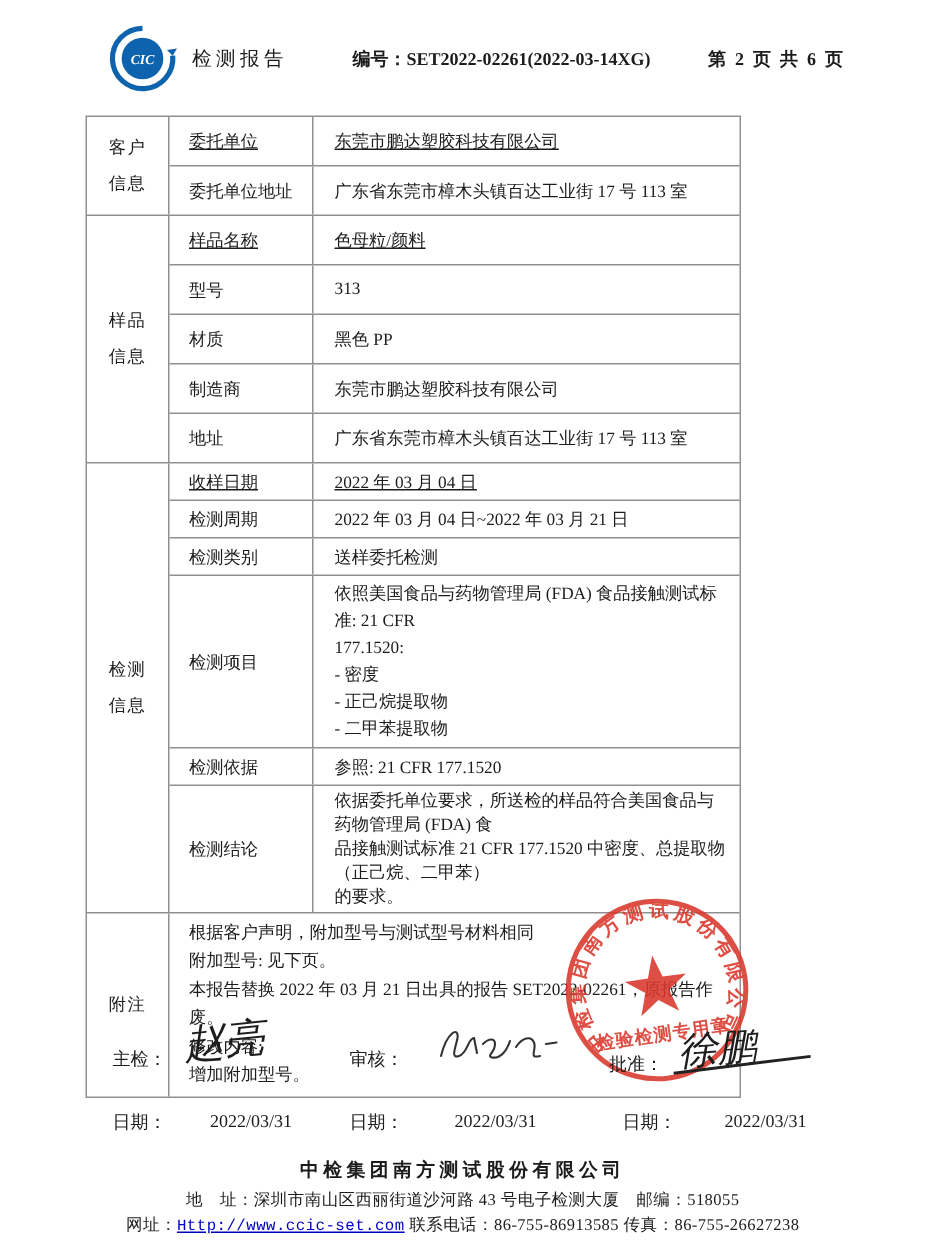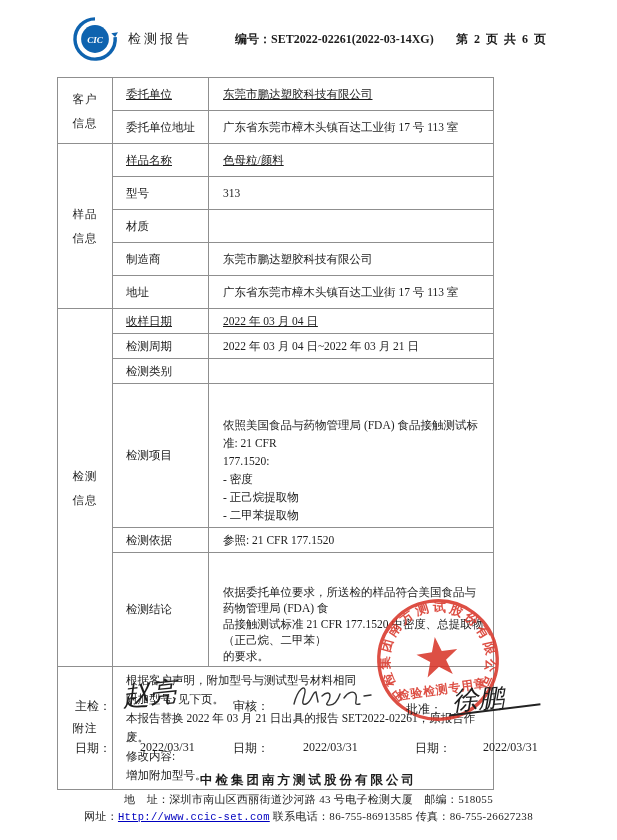--- a/index.html
+++ b/index.html
@@ -4,39 +4,39 @@
 <style>
   html,body{margin:0;padding:0;background:#ffffff;}
   body{width:617px;height:840px;position:relative;overflow:hidden;
        font-family:"Liberation Serif","DejaVu Serif",serif;color:#1c1c1c;}
   .abs{position:absolute;}
 
   
   .logo-wrap{left:72px;top:16px;width:46px;height:46px;}
   .hdr-title{left:128px;top:30px;font-size:13px;font-weight:normal;letter-spacing:3px;}
   .hdr-no{left:235px;top:31px;font-size:12px;font-weight:bold;}
-  .hdr-page{left:456px;top:31px;font-size:12px;font-weight:bold;letter-spacing:1.5px;}
+  .hdr-page{left:472px;top:31px;font-size:12px;font-weight:bold;letter-spacing:1.5px;}
 
   
   .rpt-table{left:57px;top:77px;width:437px;border:1px solid #8f8f8f;
              font-size:11.5px;box-sizing:border-box;}
   .section{display:flex;border-top:1px solid #8f8f8f;}
   .section:first-child{border-top:none;}
   .group-cell{width:54px;flex:0 0 54px;border-right:1px solid #8f8f8f;
               display:flex;align-items:center;justify-content:center;
               text-align:center;white-space:pre-line;line-height:24px;letter-spacing:1px;}
   .rows{flex:1;display:flex;flex-direction:column;min-width:0;}
   .row{display:flex;border-top:1px solid #8f8f8f;}
   .row:first-child{border-top:none;text-decoration:underline;}
   .label-cell{width:96px;flex:0 0 96px;border-right:1px solid #8f8f8f;
               padding-left:13px;box-sizing:border-box;display:flex;align-items:center;}
   .value-cell{flex:1;padding-left:14px;padding-right:8px;display:flex;align-items:center;min-width:0;}
   .h32{min-height:32px;} .h24{min-height:24px;}
   .ml .value-cell{align-items:flex-start;}
-  .ml-val{white-space:pre-line;line-height:18px;padding:3px 0;margin-top:29px;}
+  .ml-val{white-space:pre-line;line-height:18px;padding:3px 0;}
   .ml-val.tight{line-height:16px;padding:2px 0;}
   .note-cell{flex:1;padding-left:13px;padding-right:8px;white-space:pre-line;
              line-height:19px;padding-top:4px;padding-bottom:4px;}
 
   
   .sig-label{font-size:12px;}
   .hand{font-style:italic;color:#1d1d1d;}
   .sig-lead{left:122px;top:676px;font-size:27px;transform:rotate(-6deg);}
   .sig-approve{left:452px;top:682px;font-size:26px;transform:rotate(-4deg);z-index:7;}
   .sig-approve::after{content:"";position:absolute;left:-4px;bottom:5px;width:92px;
@@ -102,20 +102,21 @@
       <div class="row h32">
         <div class="label-cell">样品名称</div>
         <div class="value-cell">色母粒/颜料</div>
       </div>
       <div class="row h32">
         <div class="label-cell">型号</div>
         <div class="value-cell">313</div>
       </div>
       <div class="row h32">
         <div class="label-cell">材质</div>
+        <div class="value-cell">黑色 PP</div>
       </div>
       <div class="row h32">
         <div class="label-cell">制造商</div>
         <div class="value-cell">东莞市鹏达塑胶科技有限公司</div>
       </div>
       <div class="row h32">
         <div class="label-cell">地址</div>
         <div class="value-cell">广东省东莞市樟木头镇百达工业街 17 号 113 室</div>
       </div>
     </div>
@@ -128,20 +129,21 @@
       <div class="row h24">
         <div class="label-cell">收样日期</div>
         <div class="value-cell">2022 年 03 月 04 日</div>
       </div>
       <div class="row h24">
         <div class="label-cell">检测周期</div>
         <div class="value-cell">2022 年 03 月 04 日~2022 年 03 月 21 日</div>
       </div>
       <div class="row h24">
         <div class="label-cell">检测类别</div>
+        <div class="value-cell">送样委托检测</div>
       </div>
       <div class="row ml">
         <div class="label-cell">检测项目</div>
         <div class="value-cell">
             <div class="ml-val">依照美国食品与药物管理局 (FDA) 食品接触测试标准: 21 CFR
 177.1520:
 - 密度
 - 正己烷提取物
 - 二甲苯提取物</div>
           </div>

